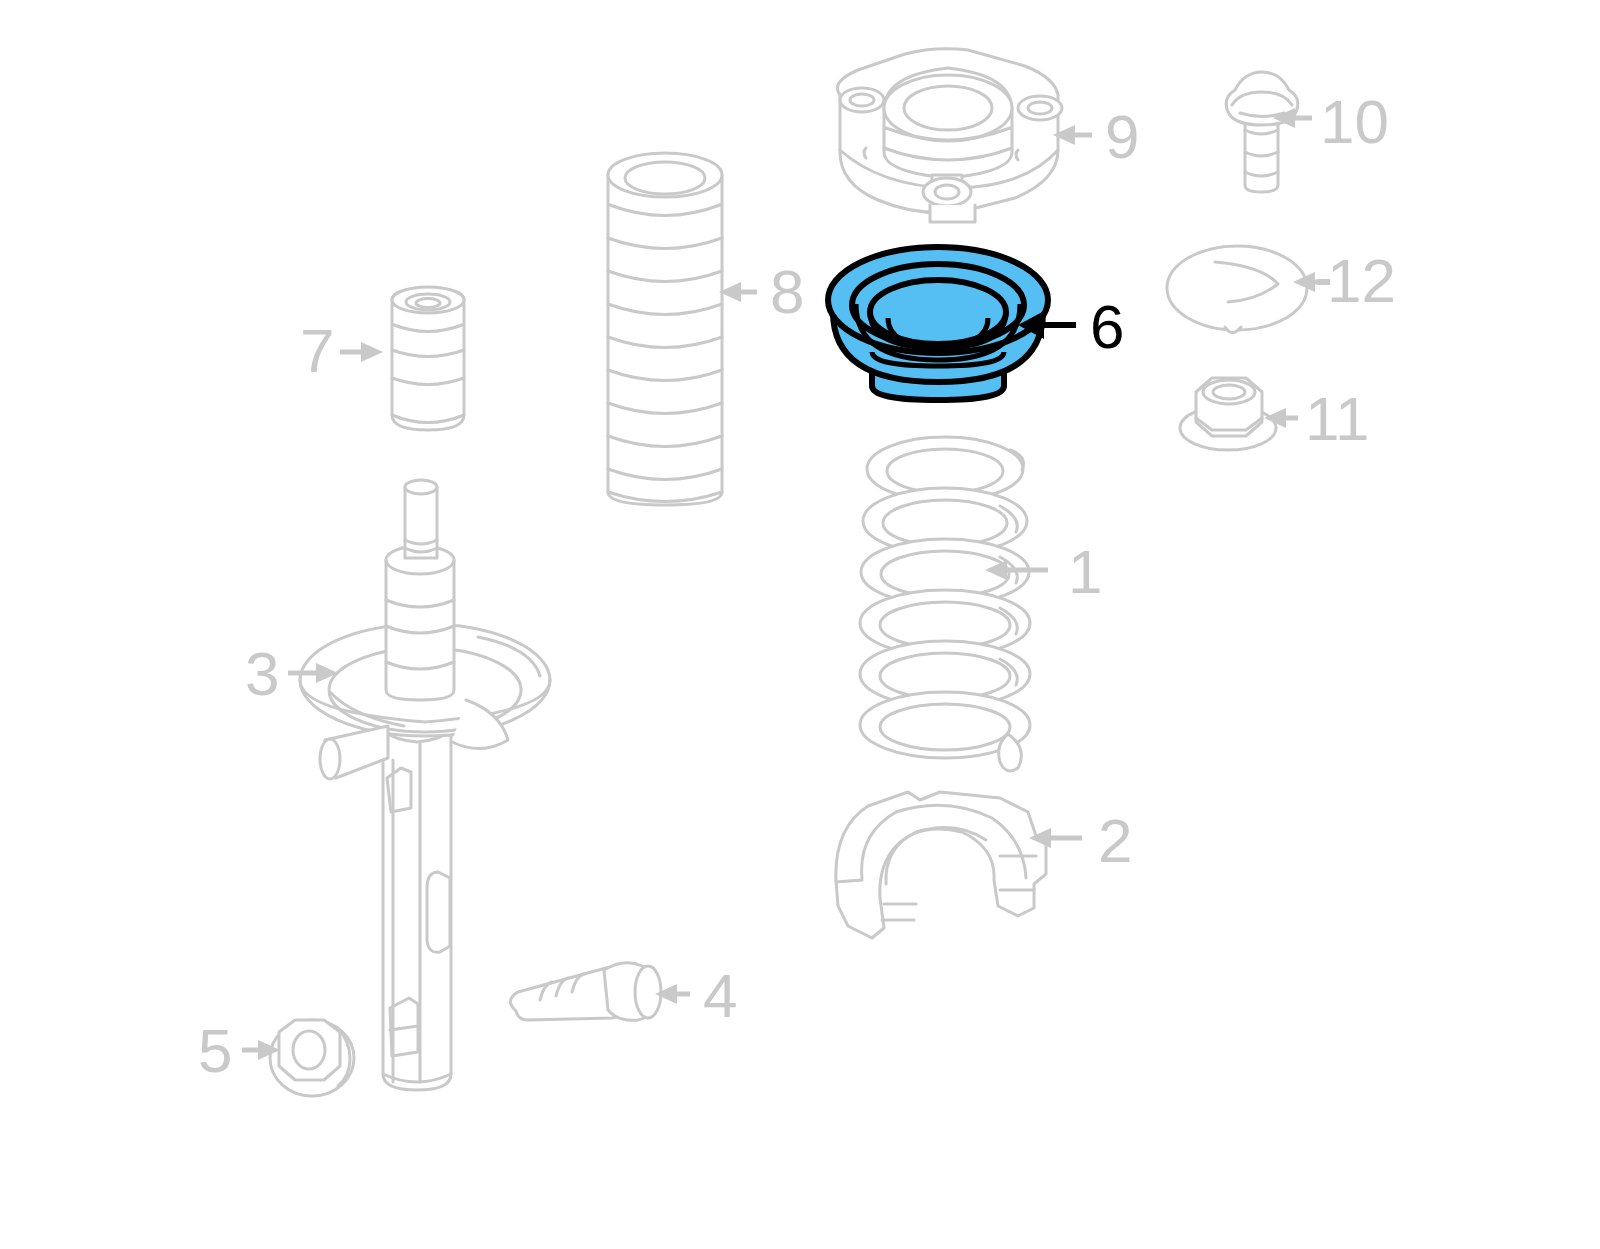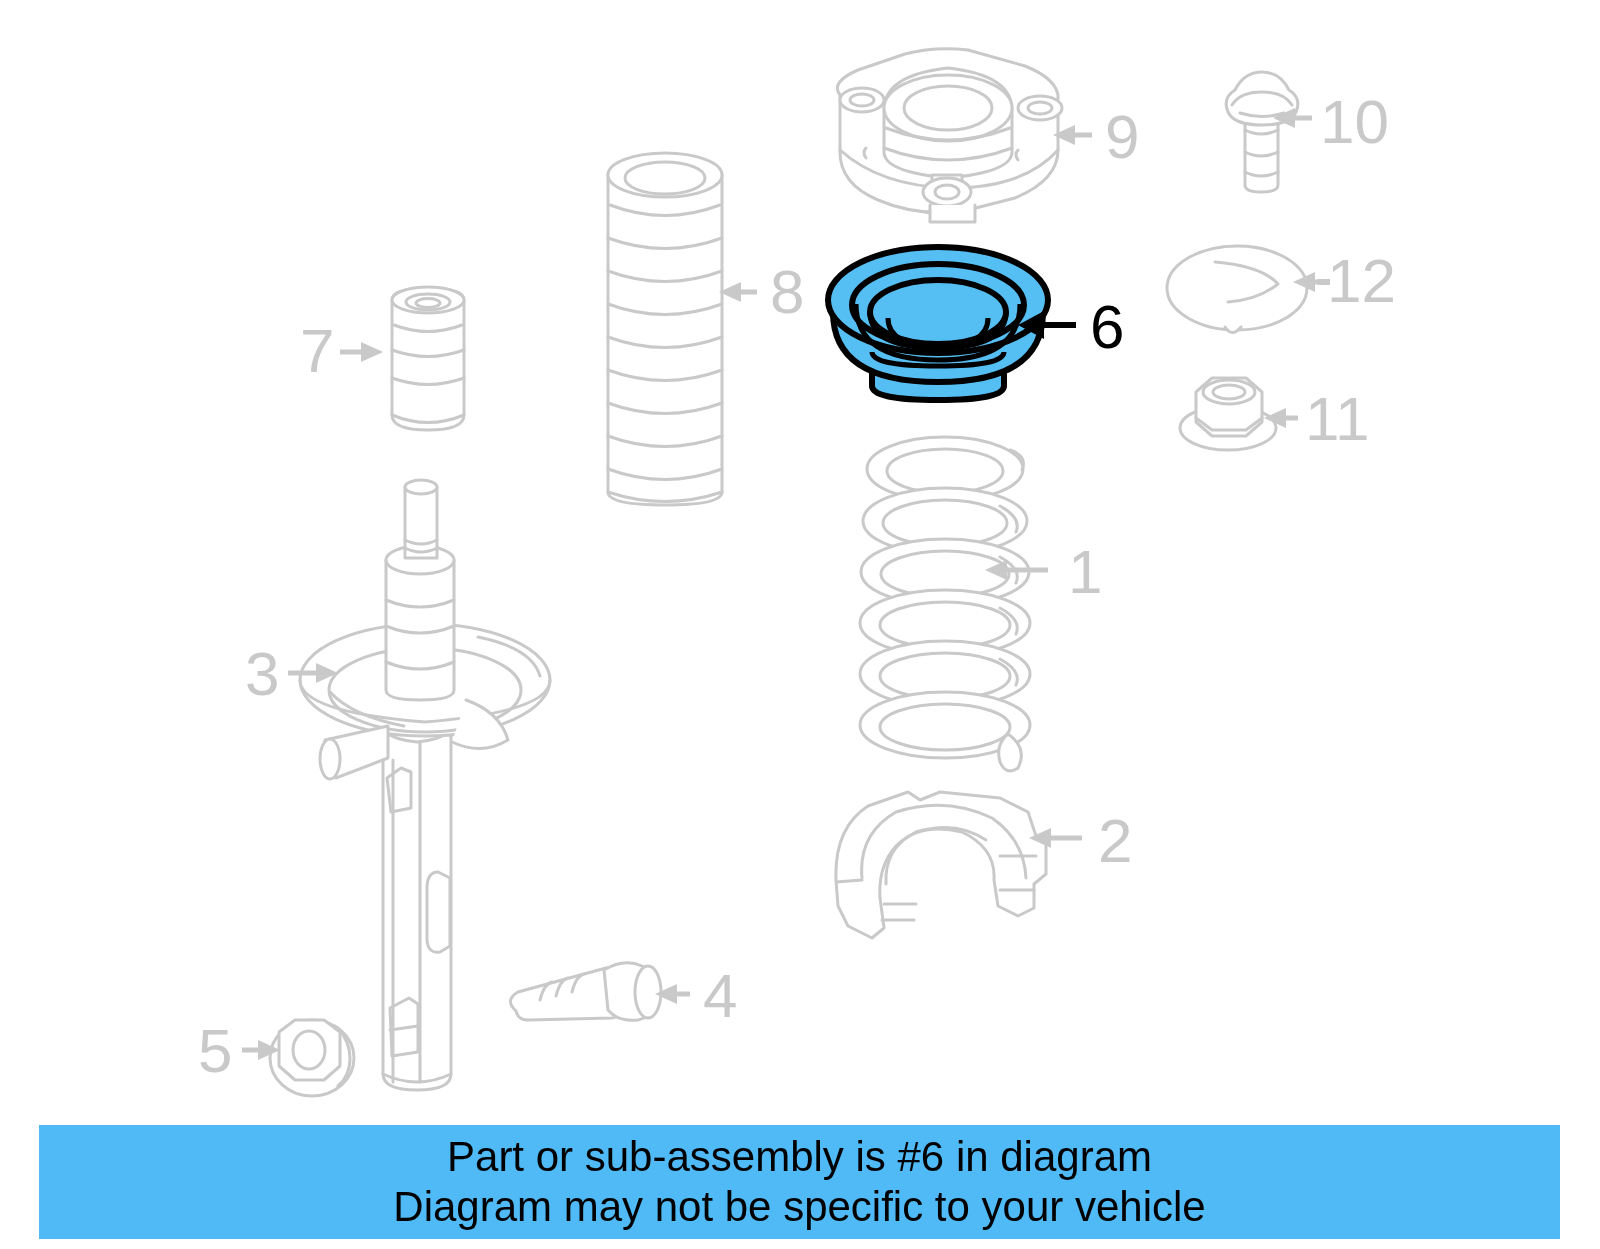--- a/index.html
+++ b/index.html
@@ -283,18 +283,14 @@
       <line class="arrow-gray" x1="1318" y1="282" x2="1329" y2="282"></line>
       <line class="arrow-gray" x1="1317" y1="282" x2="1330" y2="282"></line>
       <line class="arrow-gray" x1="1319" y1="282" x2="1329" y2="282"></line>
       <line class="arrow-gray" x1="1312" y1="282" x2="1330" y2="282"></line>
       <polygon class="arrow-gray-head" points="1293,282 1315,272 1315,292"></polygon>
       <text class="num-label" x="1327" y="302">12</text>
     </g>
 
   </svg>
 
-  <div class="banner">
-    <div class="banner-line">Part or sub-assembly is #6 in diagram</div>
-    <div class="banner-line">Diagram may not be specific to your vehicle</div>
-  </div>
 
 </div>
 
 </body></html>

